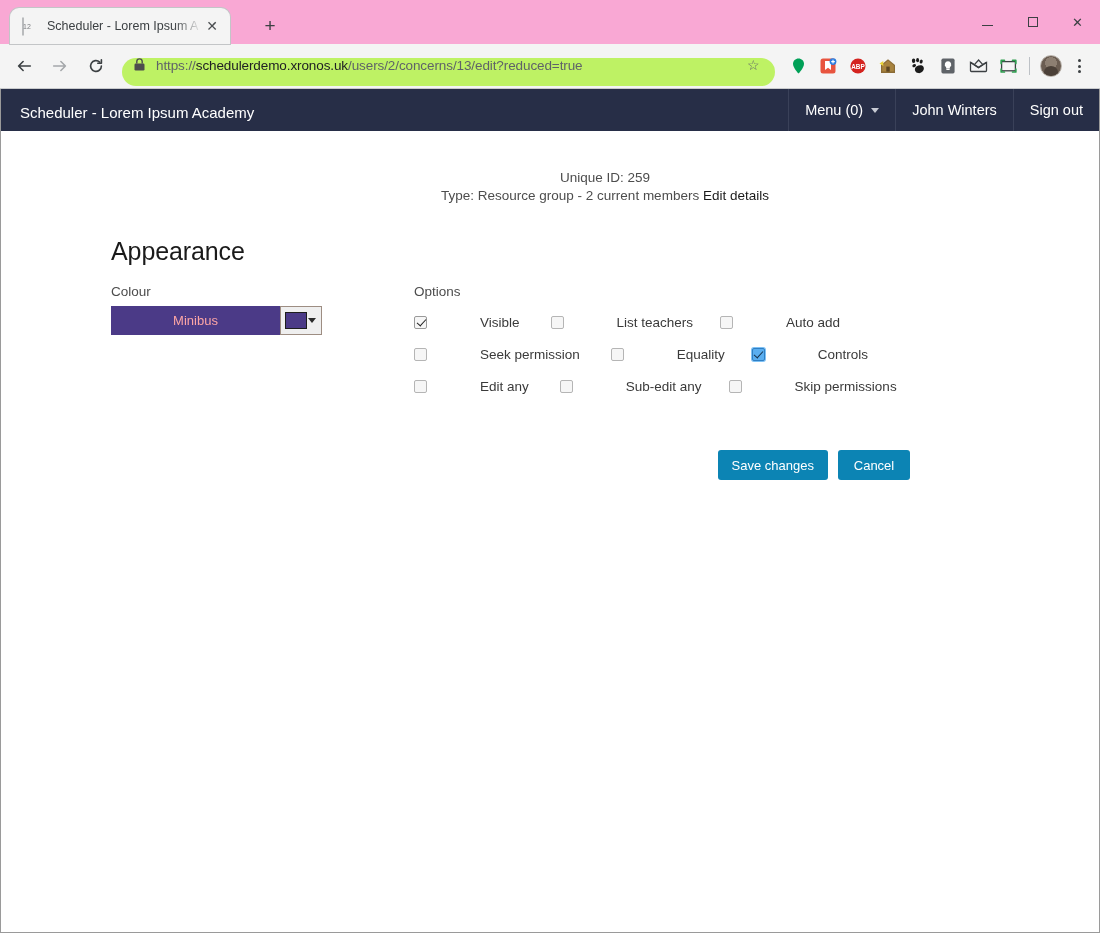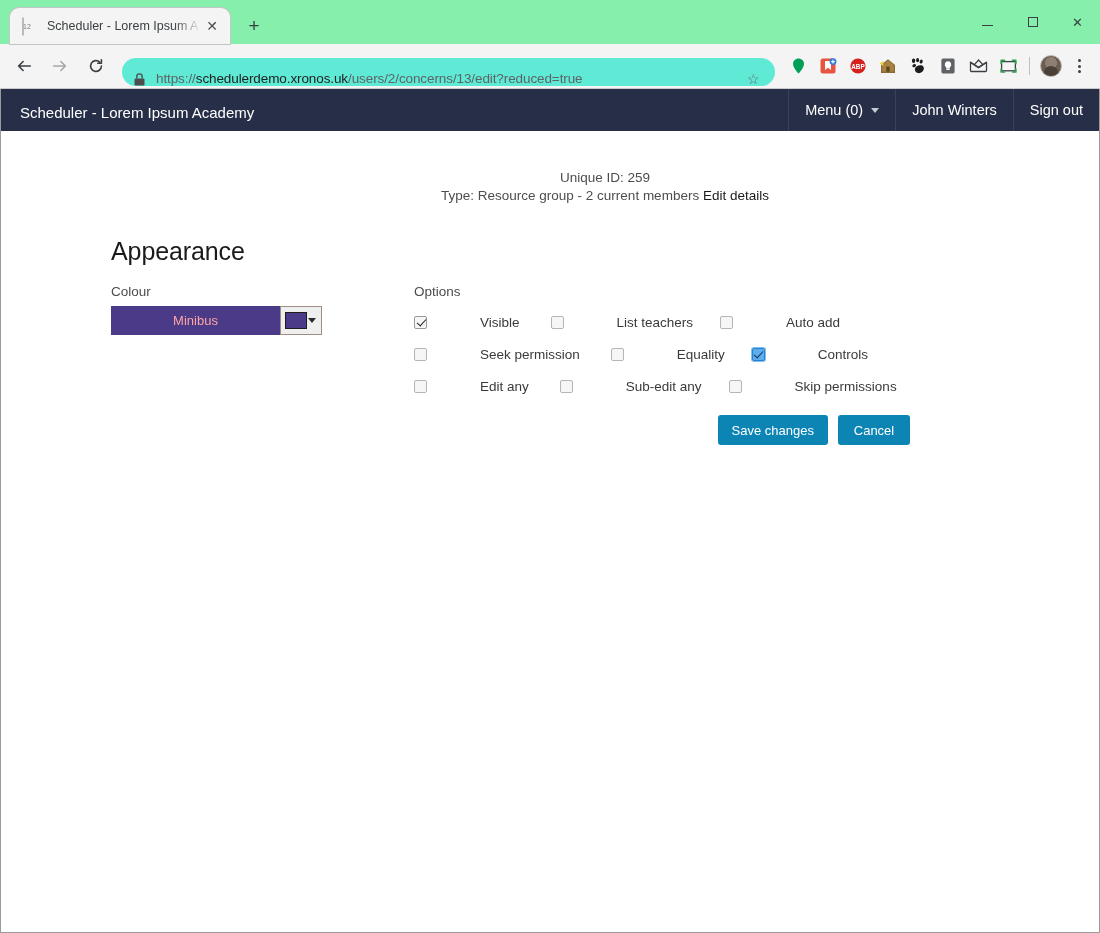--- a/index.html
+++ b/index.html
@@ -20,26 +20,27 @@
     height: 933px;
     background: #d6d8da;
     display: flex;
     flex-direction: column;
     box-sizing: border-box;
   }
 
   
   .tab-strip {
     height: 44px;
-    background: #86efac;
+    background: #f9a8d4;
     display: flex;
     align-items: flex-end;
     padding-left: 10px;
     box-sizing: border-box;
     position: relative;
+    gap: 16px;
   }
   .tab {
     height: 36px;
     width: 220px;
     background: #f4f4f4;
     border-radius: 9px 9px 0 0;
     display: flex;
     align-items: center;
     padding: 0 8px 0 12px;
     box-sizing: border-box;
@@ -159,24 +160,24 @@
     margin-right: 4px;
     border-radius: 50%;
     color: #3c4043;
   }
   .nav-btn.disabled { color: #a4a7aa; }
   .nav-btn svg { display: block; }
 
   .omnibox {
     flex: 1 1 auto;
     height: 28px;
-    background: #5eead4;
+    background: #bef264;
     border-radius: 14px;
     display: flex;
-    align-items: flex-end;
+    align-items: flex-start;
     padding: 0 12px;
     margin: 12px 8px 0 6px;
     box-sizing: border-box;
     min-width: 0;
   }
   .lock-icon {
     flex: 0 0 12px;
     margin-right: 10px;
     display: flex;
     align-items: center;
@@ -450,20 +451,21 @@
     color: #ffffff;
     font-size: 13px;
     border: none;
     border-radius: 3px;
     padding: 0 14px;
     height: 30px;
     display: flex;
     align-items: center;
     justify-content: center;
     font-family: "Liberation Sans", sans-serif;
+    margin-top: 35px;
   }
   .btn-cancel { min-width: 72px; }
 </style>
 </head>
 <body>
 
 <div class="browser-window">
 
   <div class="tab-strip">
     <div class="tab">

